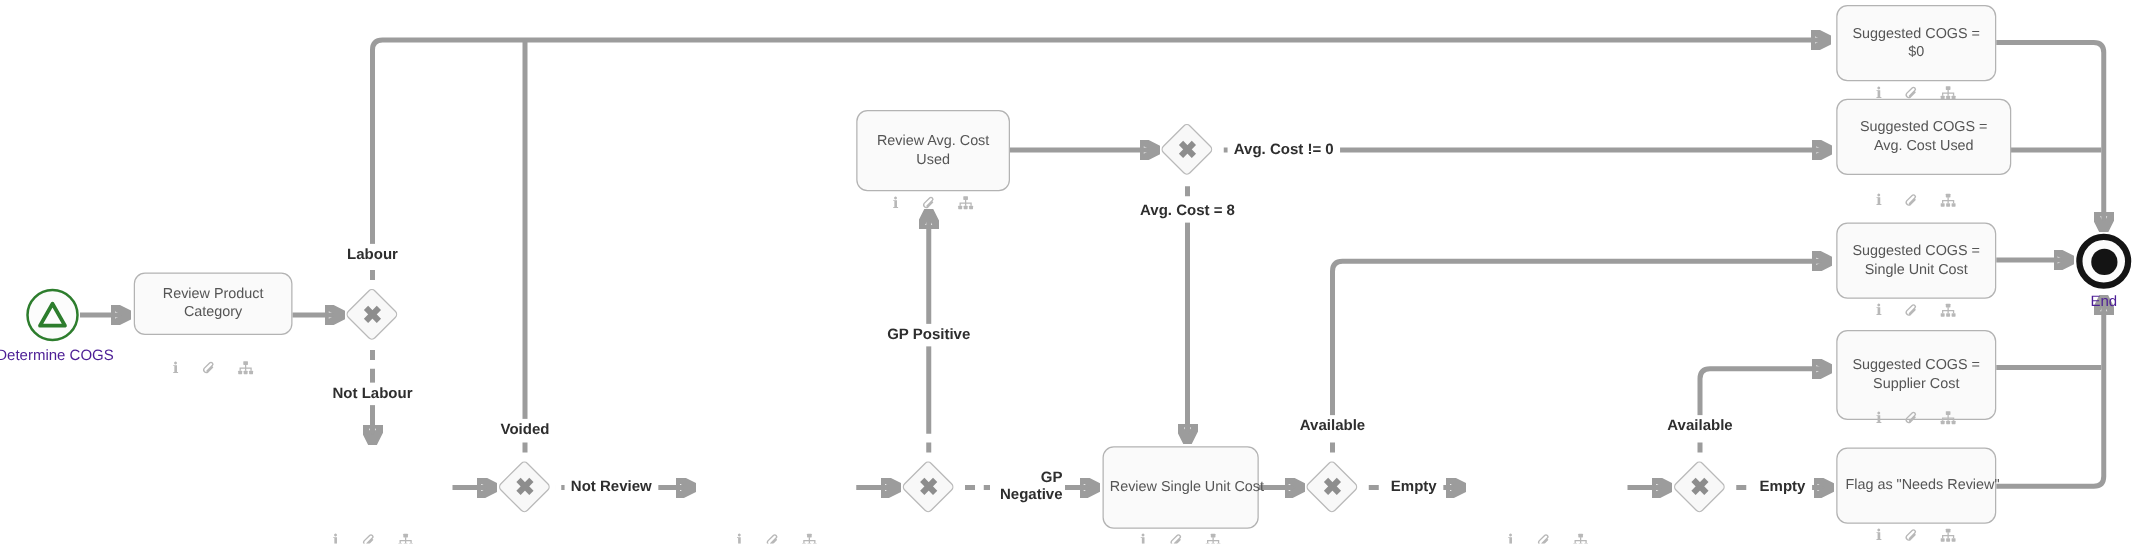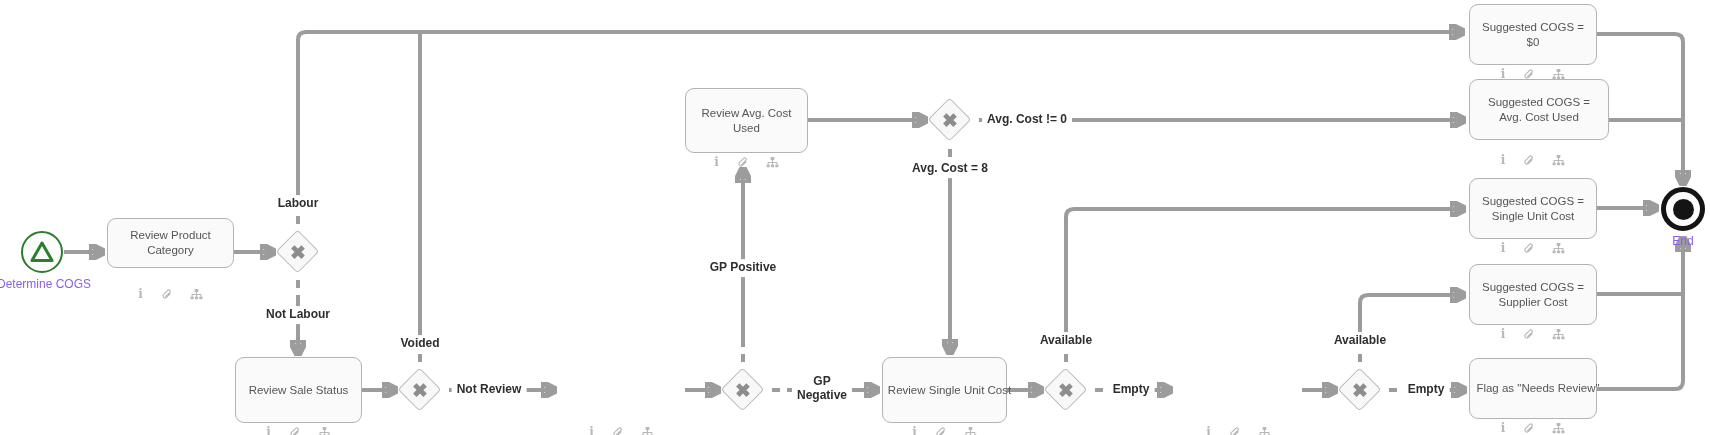--- a/index.html
+++ b/index.html
@@ -48,26 +48,26 @@
     position:absolute;left:1661px;top:187px;width:44px;height:44px;box-sizing:border-box;
     border:5.5px solid #141414;border-radius:50%;background:#fcfcfc;
     display:flex;align-items:center;justify-content:center;z-index:3;
   }
   .end-event .dot{width:21px;height:21px;border-radius:50%;background:#141414;}
 
   
   .elabel{
     position:absolute;transform:translate(-50%,-50%);z-index:4;
     background:#ffffff;padding:2px 5px;font-size:12px;font-weight:600;color:#2e2e2e;
-    white-space:nowrap;text-align:center;line-height:1.15;
+    white-space:nowrap;text-align:right;line-height:1.15;
   }
   .elabel.wrap{white-space:normal;width:56px;padding:1px 2px;}
   .evlabel{
     position:absolute;transform:translate(-50%,0);z-index:4;
-    font-size:12px;color:#8b5cf6;white-space:nowrap;text-align:center;
+    font-size:12px;color:#4c1d95;white-space:nowrap;text-align:center;
   }
 </style>
 </head>
 <body>
 
 <div class="canvas">
 
   <svg class="connectors" width="1710" height="435">
     <defs>
       <marker id="arrow" viewBox="0 0 10 10" refX="7" refY="5" markerWidth="4" markerHeight="4" markerUnits="strokeWidth" orient="auto">
@@ -126,23 +126,20 @@
         <svg viewBox="0 0 14 14" width="13" height="13">
           <path d="M7 4 V6.5 M2.3 9.2 V7 H11.7 V9.2 M7 6.5 V9.2" stroke="currentColor" stroke-width="1.1" fill="none"></path>
           <rect x="5" y="1" width="4" height="3.2" rx="0.5" fill="currentColor"></rect>
           <rect x="0.6" y="9.2" width="3.4" height="3" rx="0.5" fill="currentColor"></rect>
           <rect x="5.3" y="9.2" width="3.4" height="3" rx="0.5" fill="currentColor"></rect>
           <rect x="10" y="9.2" width="3.4" height="3" rx="0.5" fill="currentColor"></rect>
         </svg>
       </span>
 </div>
 
-  <div class="node" style="left:235px;top:357px;width:127px;height:66px;">
-    <span class="nlabel">Review Sale Status</span>
-  </div>
   <div class="icon-row" style="left:235px;top:425px;width:127px;">
   <span class="nicon info">i</span>
   <span class="nicon">
         <svg viewBox="0 0 14 14" width="13" height="13">
           <path d="M10.8 6.2 L6.8 10.4 a2.3 2.3 0 0 1 -3.2 -3.2 L8.3 2.5 a1.6 1.6 0 0 1 2.3 2.3 L6 9.4" fill="none" stroke="currentColor" stroke-width="1.2" stroke-linecap="round"></path>
         </svg>
       </span>
   <span class="nicon">
         <svg viewBox="0 0 14 14" width="13" height="13">
           <path d="M7 4 V6.5 M2.3 9.2 V7 H11.7 V9.2 M7 6.5 V9.2" stroke="currentColor" stroke-width="1.1" fill="none"></path>
@@ -288,21 +285,21 @@
         <svg viewBox="0 0 14 14" width="13" height="13">
           <path d="M7 4 V6.5 M2.3 9.2 V7 H11.7 V9.2 M7 6.5 V9.2" stroke="currentColor" stroke-width="1.1" fill="none"></path>
           <rect x="5" y="1" width="4" height="3.2" rx="0.5" fill="currentColor"></rect>
           <rect x="0.6" y="9.2" width="3.4" height="3" rx="0.5" fill="currentColor"></rect>
           <rect x="5.3" y="9.2" width="3.4" height="3" rx="0.5" fill="currentColor"></rect>
           <rect x="10" y="9.2" width="3.4" height="3" rx="0.5" fill="currentColor"></rect>
         </svg>
       </span>
 </div>
 
-  <div class="node" style="left:1469px;top:264px;width:128px;height:61px;">
+  <div class="node" style="left:1469px;top:264px;width:128px;height:72px;">
     <span class="nlabel">Suggested COGS = Supplier Cost</span>
   </div>
   <div class="icon-row" style="left:1469px;top:327px;width:128px;">
   <span class="nicon info">i</span>
   <span class="nicon">
         <svg viewBox="0 0 14 14" width="13" height="13">
           <path d="M10.8 6.2 L6.8 10.4 a2.3 2.3 0 0 1 -3.2 -3.2 L8.3 2.5 a1.6 1.6 0 0 1 2.3 2.3 L6 9.4" fill="none" stroke="currentColor" stroke-width="1.2" stroke-linecap="round"></path>
         </svg>
       </span>
   <span class="nicon">

